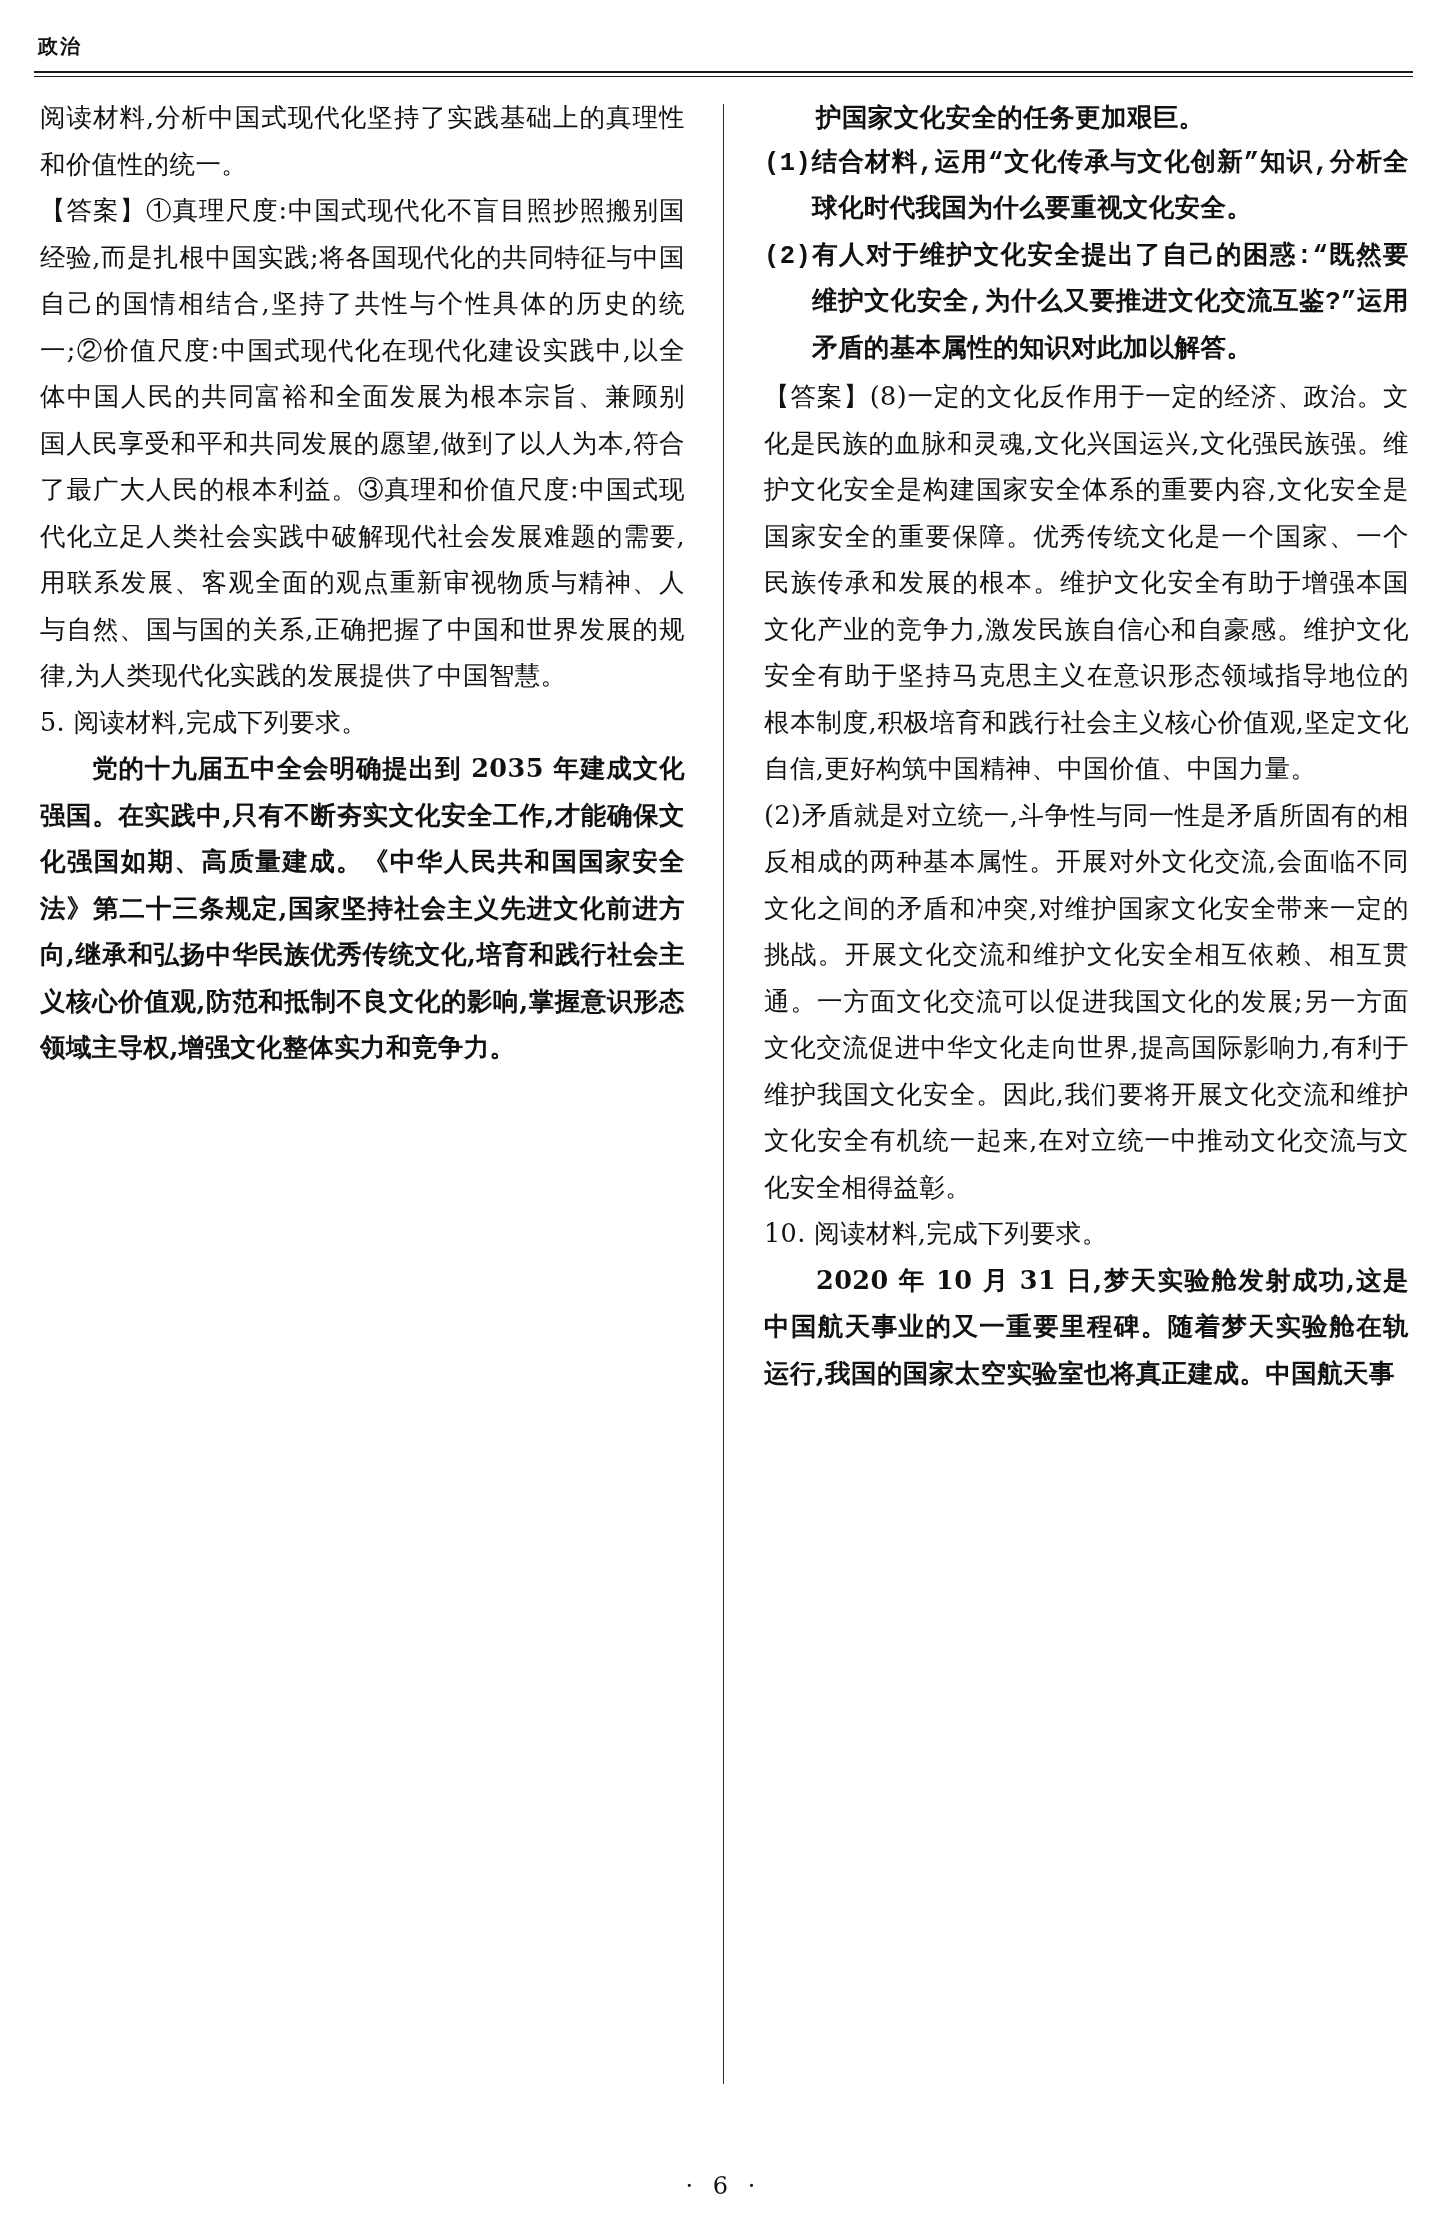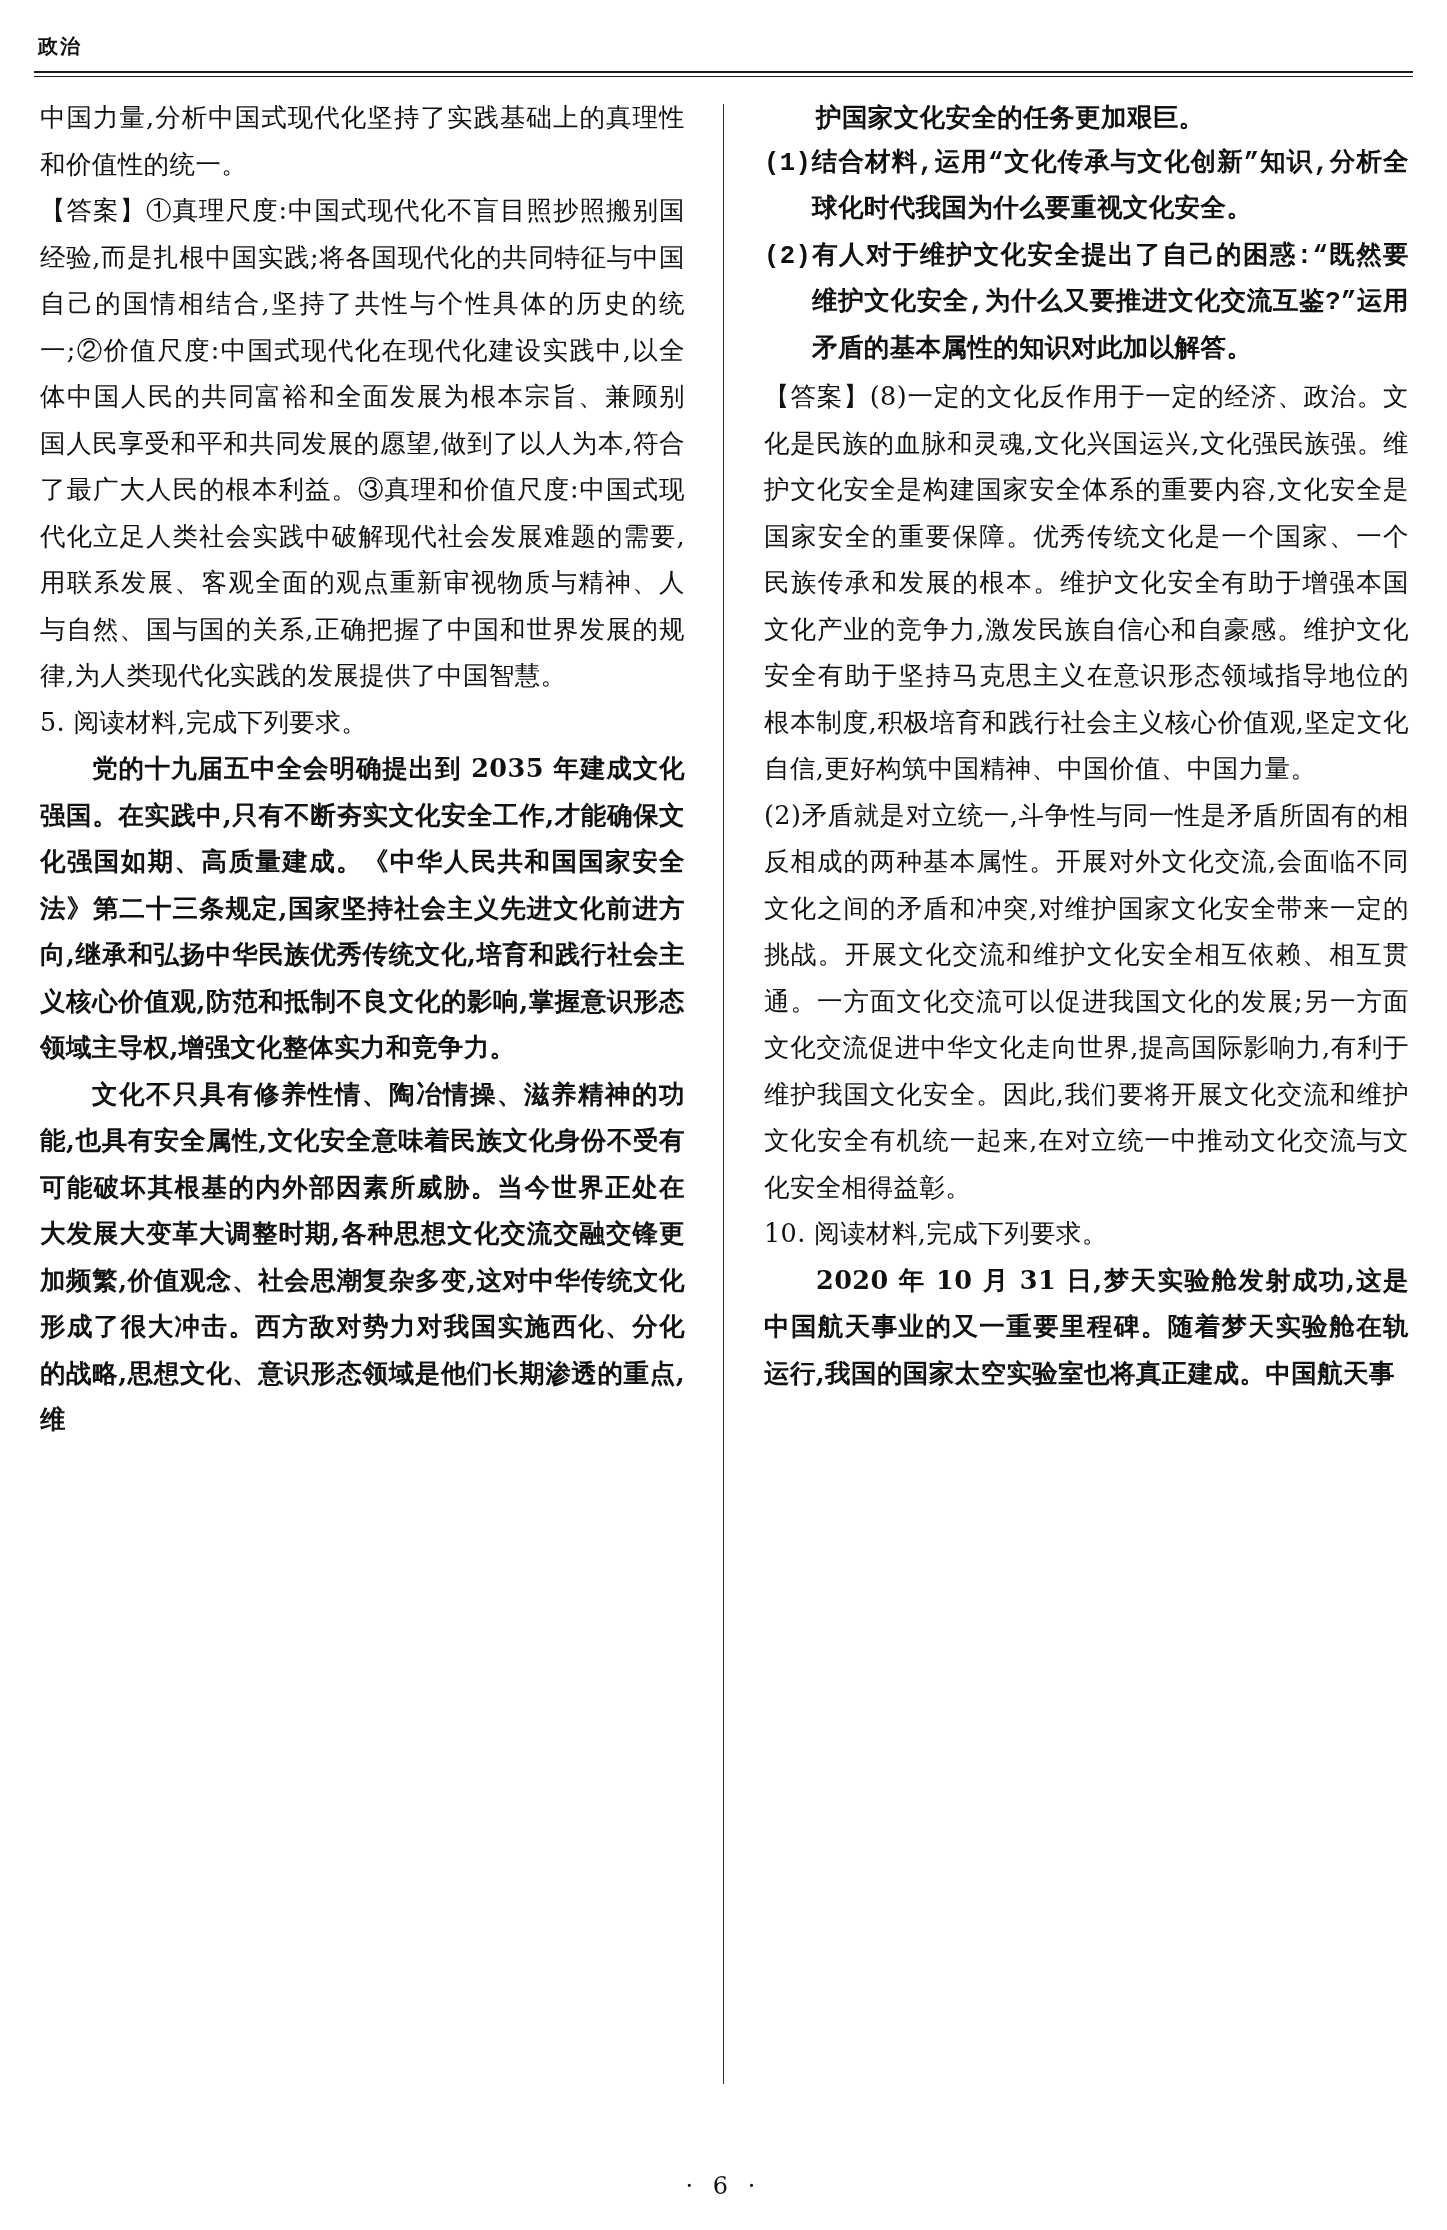--- a/index.html
+++ b/index.html
@@ -109,25 +109,24 @@
   <div class="header">
     <div class="header-title">政治</div>
     <div class="header-rule"></div>
   </div>
 
   <div class="columns">
 
     <div class="col-divider"></div>
 
     <div class="col col-left">
-      <p class="indent1">中国力量,分析中国式现代化坚持了实践基础上的真理性和价值性的统一。</p>
+      <p class="indent1">阅读材料,分析中国式现代化坚持了实践基础上的真理性和价值性的统一。</p>
       <p class="indent1">【答案】①真理尺度:中国式现代化不盲目照抄照搬别国经验,而是扎根中国实践;将各国现代化的共同特征与中国自己的国情相结合,坚持了共性与个性具体的历史的统一;②价值尺度:中国式现代化在现代化建设实践中,以全体中国人民的共同富裕和全面发展为根本宗旨、兼顾别国人民享受和平和共同发展的愿望,做到了以人为本,符合了最广大人民的根本利益。③真理和价值尺度:中国式现代化立足人类社会实践中破解现代社会发展难题的需要,用联系发展、客观全面的观点重新审视物质与精神、人与自然、国与国的关系,正确把握了中国和世界发展的规律,为人类现代化实践的发展提供了中国智慧。</p>
       <p class="indent1">5. 阅读材料,完成下列要求。</p>
       <p class="indent2 bold">党的十九届五中全会明确提出到 2035 年建成文化强国。在实践中,只有不断夯实文化安全工作,才能确保文化强国如期、高质量建成。《中华人民共和国国家安全法》第二十三条规定,国家坚持社会主义先进文化前进方向,继承和弘扬中华民族优秀传统文化,培育和践行社会主义核心价值观,防范和抵制不良文化的影响,掌握意识形态领域主导权,增强文化整体实力和竞争力。</p>
-      <p class="indent2 bold">文化不只具有修养性情、陶冶情操、滋养精神的功能,也具有安全属性,文化安全意味着民族文化身份不受有可能破坏其根基的内外部因素所威胁。当今世界正处在大发展大变革大调整时期,各种思想文化交流交融交锋更加频繁,价值观念、社会思潮复杂多变,这对中华传统文化形成了很大冲击。西方敌对势力对我国实施西化、分化的战略,思想文化、意识形态领域是他们长期渗透的重点,维</p>
     </div>
 
     <div class="col col-right">
       <p class="indent2 bold">护国家文化安全的任务更加艰巨。</p>
       <p class="hang-q bold">(1)结合材料,运用“文化传承与文化创新”知识,分析全球化时代我国为什么要重视文化安全。</p>
       <p class="hang-q bold">(2)有人对于维护文化安全提出了自己的困惑:“既然要维护文化安全,为什么又要推进文化交流互鉴?”运用矛盾的基本属性的知识对此加以解答。</p>
       <p class="indent1">【答案】(8)一定的文化反作用于一定的经济、政治。文化是民族的血脉和灵魂,文化兴国运兴,文化强民族强。维护文化安全是构建国家安全体系的重要内容,文化安全是国家安全的重要保障。优秀传统文化是一个国家、一个民族传承和发展的根本。维护文化安全有助于增强本国文化产业的竞争力,激发民族自信心和自豪感。维护文化安全有助于坚持马克思主义在意识形态领域指导地位的根本制度,积极培育和践行社会主义核心价值观,坚定文化自信,更好构筑中国精神、中国价值、中国力量。</p>
       <p class="indent1">(2)矛盾就是对立统一,斗争性与同一性是矛盾所固有的相反相成的两种基本属性。开展对外文化交流,会面临不同文化之间的矛盾和冲突,对维护国家文化安全带来一定的挑战。开展文化交流和维护文化安全相互依赖、相互贯通。一方面文化交流可以促进我国文化的发展;另一方面文化交流促进中华文化走向世界,提高国际影响力,有利于维护我国文化安全。因此,我们要将开展文化交流和维护文化安全有机统一起来,在对立统一中推动文化交流与文化安全相得益彰。</p>
       <p class="indent1">10. 阅读材料,完成下列要求。</p>
       <p class="indent2 bold">2020 年 10 月 31 日,梦天实验舱发射成功,这是中国航天事业的又一重要里程碑。随着梦天实验舱在轨运行,我国的国家太空实验室也将真正建成。中国航天事</p>

